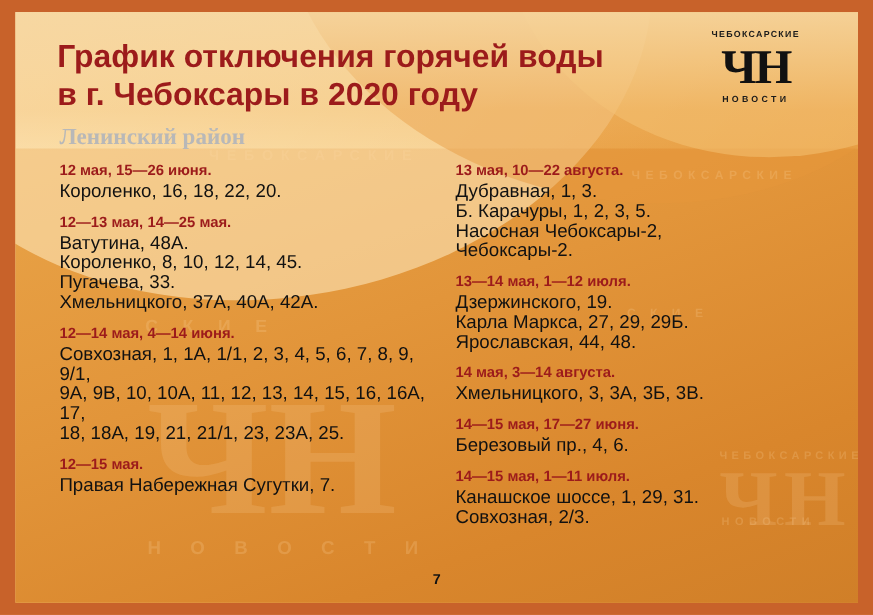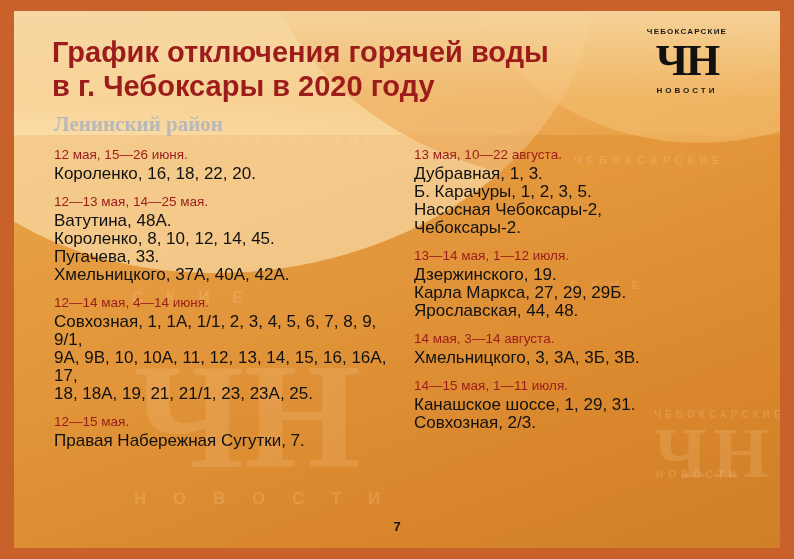--- a/index.html
+++ b/index.html
@@ -202,21 +202,21 @@
     top: 0;
     width: 340px;
   }
   .col-left { left: 40px; }
   .col-right { left: 400px; }
 
   .group { margin-bottom: 9px; }
   .group-date {
     color: #9c1b1b;
     font-size: 13.5px;
-    font-weight: normal;
+    font-weight: bold;
     line-height: 19px;
     margin-bottom: 1px;
   }
   .group-line {
     color: #111;
     font-size: 17px;
     line-height: 18px;
   }
 
   .page-number {
@@ -300,20 +300,24 @@
           <div class="group-date">13—14 мая, 1—12 июля.</div>
           <div class="group-line">Дзержинского, 19.</div>
           <div class="group-line">Карла Маркса, 27, 29, 29Б.</div>
           <div class="group-line">Ярославская, 44, 48.</div>
         </div>
         <div class="group">
           <div class="group-date">14 мая, 3—14 августа.</div>
           <div class="group-line">Хмельницкого, 3, 3А, 3Б, 3В.</div>
         </div>
         <div class="group">
+          <div class="group-date">14—15 мая, 17—27 июня.</div>
+          <div class="group-line">Березовый пр., 4, 6.</div>
+        </div>
+        <div class="group">
           <div class="group-date">14—15 мая, 1—11 июля.</div>
           <div class="group-line">Канашское шоссе, 1, 29, 31.</div>
           <div class="group-line">Совхозная, 2/3.</div>
         </div>
       </div>
   </div>
 
   <div class="page-number">7</div>
 </div>
 

